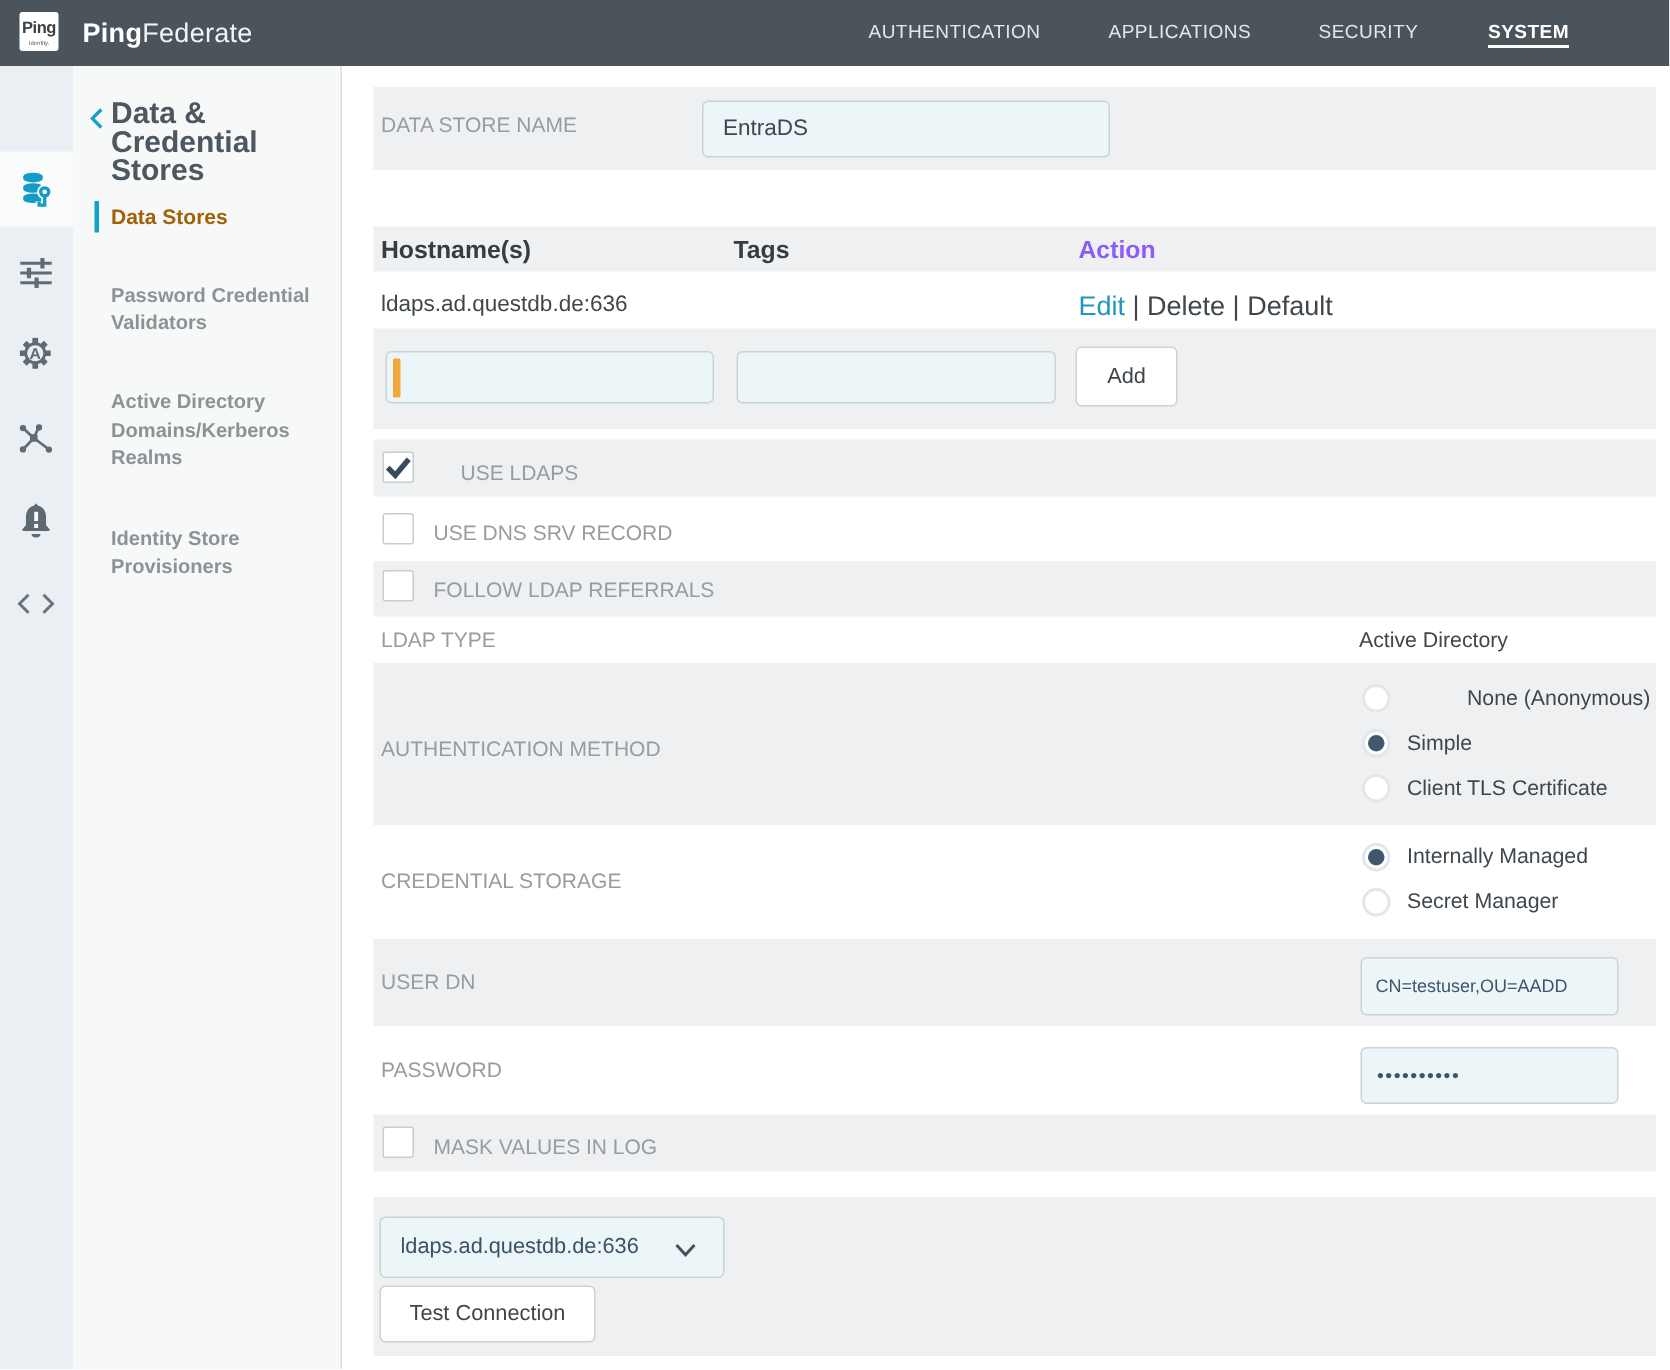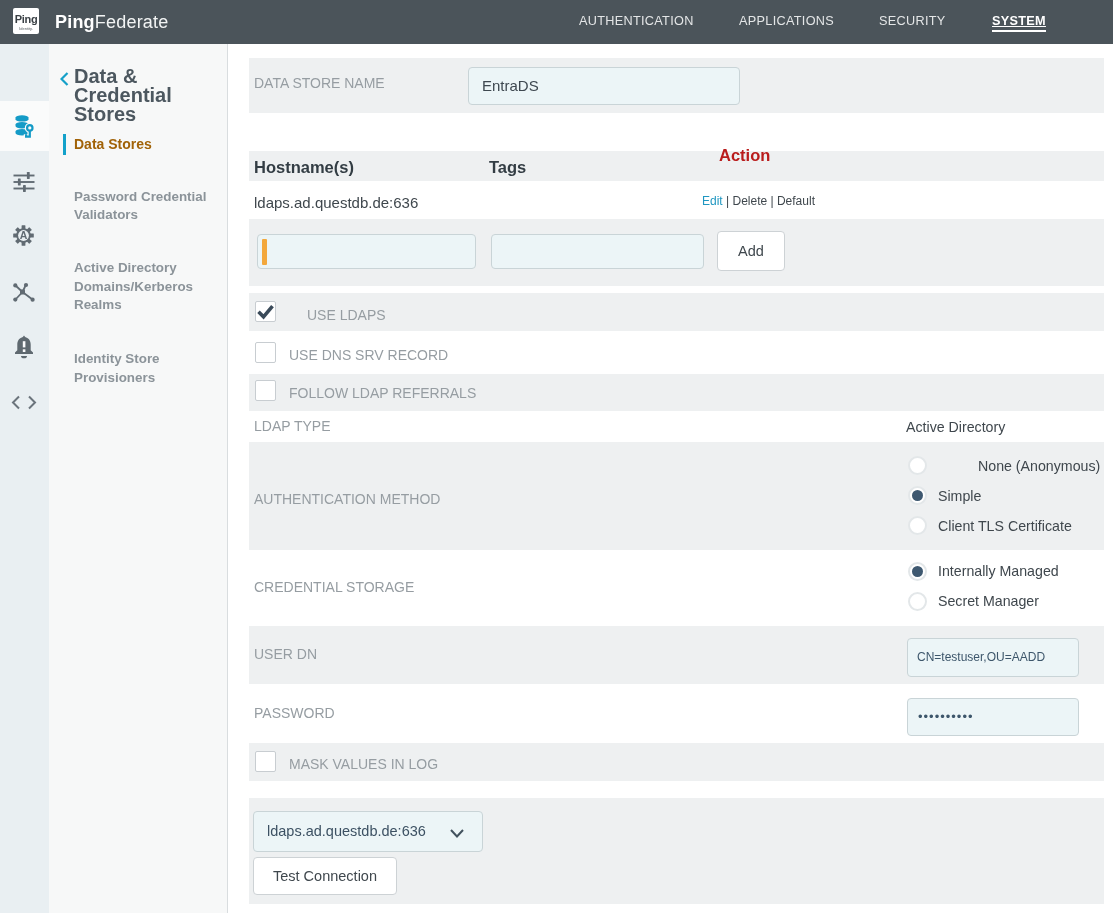--- a/index.html
+++ b/index.html
@@ -50,21 +50,21 @@
 
   <div id="topnav" class="abs"></div>
   <div id="logo" class="abs">
       <div class="ping">Ping</div>
       <div class="ident">Identity.</div>
     </div>
   <div id="brand" class="abs"><b>Ping</b><span>Federate</span></div>
   <div class="navitem abs" style="left:579px;">AUTHENTICATION</div>
   <div class="navitem abs" style="left:739px;">APPLICATIONS</div>
   <div class="navitem abs" style="left:879px;">SECURITY</div>
-  <div class="navitem active abs" style="left:992px;text-decoration:underline;">SYSTEM<div class="ul"></div></div>
+  <div class="navitem active abs" style="left:992px;">SYSTEM<div class="ul"></div></div>
 
   <div id="rail" class="abs">
     <div class="activebg"></div>
     <svg id="ic-db" width="30" height="34" viewBox="0 0 30 34" style="left:10px; top:65px;">
       <g fill="#149bc7">
         <path d="M5.5 8.6 a6.5 2.4 0 0 1 13 0 v1.6 a6.5 2.4 0 0 1 -13 0 z"></path>
         <path d="M5.5 15.5 a6.5 2.4 0 0 1 13 0 v1.6 a6.5 2.4 0 0 1 -13 0 z"></path>
         <path d="M5.5 22.4 a6.5 2.4 0 0 1 13 0 v1.6 a6.5 2.4 0 0 1 -13 0 z"></path>
       </g>
       <g fill="none" stroke="#fafbfb" stroke-width="4.6">
@@ -151,24 +151,24 @@
     <div class="sb-item" style="top:306px;">Identity Store<br>Provisioners</div>
   </div>
 
   <div class="band abs" style="top:58px; height:55px;"></div>
   <div class="abs lbl" style="left:254px; top:75px;">DATA STORE NAME</div>
   <div class="tinput" style="left:468px; top:67px; width:272px; height:38px; line-height:36px; padding-left:13px; font-size:15px;">EntraDS</div>
 
   <div class="band abs" style="top:151px; height:30px;"></div>
   <div class="abs" style="left:254px; top:158px; font-size:16.5px; font-weight:bold; color:#333d44;">Hostname(s)</div>
   <div class="abs" style="left:489px; top:158px; font-size:16.5px; font-weight:bold; color:#333d44;">Tags</div>
-  <div class="abs" style="left:719px; top:146px; font-size:16.5px; font-weight:bold; color:#b91c1c;">Action</div>
+  <div class="abs" style="left:719px; top:158px; font-size:16.5px; font-weight:bold; color:#8b5cf6;">Action</div>
 
   <div class="abs dark" style="left:254px; top:194px; font-size:15px;">ldaps.ad.questdb.de:636</div>
-  <div class="abs dark" style="left:702px; top:194px; font-size:12px;"><span style="color:#2097c1;">Edit</span> | Delete | Default</div>
+  <div class="abs dark" style="left:719px; top:194px; font-size:18px;"><span style="color:#2097c1;">Edit</span> | Delete | Default</div>
 
   <div class="band abs" style="top:219px; height:67px;"></div>
   <div class="tinput" style="left:257px; top:234px; width:219px; height:35px;">
       <div style="position:absolute; left:4px; top:4px; width:5px; height:26px; background:#f3a83c; border-radius:1px;"></div>
     </div>
   <div class="tinput" style="left:491px; top:234px; width:213px; height:35px;"></div>
   <div class="btn" style="left:717px; top:231px; width:68px; height:40px; line-height:38px;">Add</div>
 
   <div class="band abs" style="top:293px; height:38px;"></div>
   <div class="cb" style="top:301px;">

